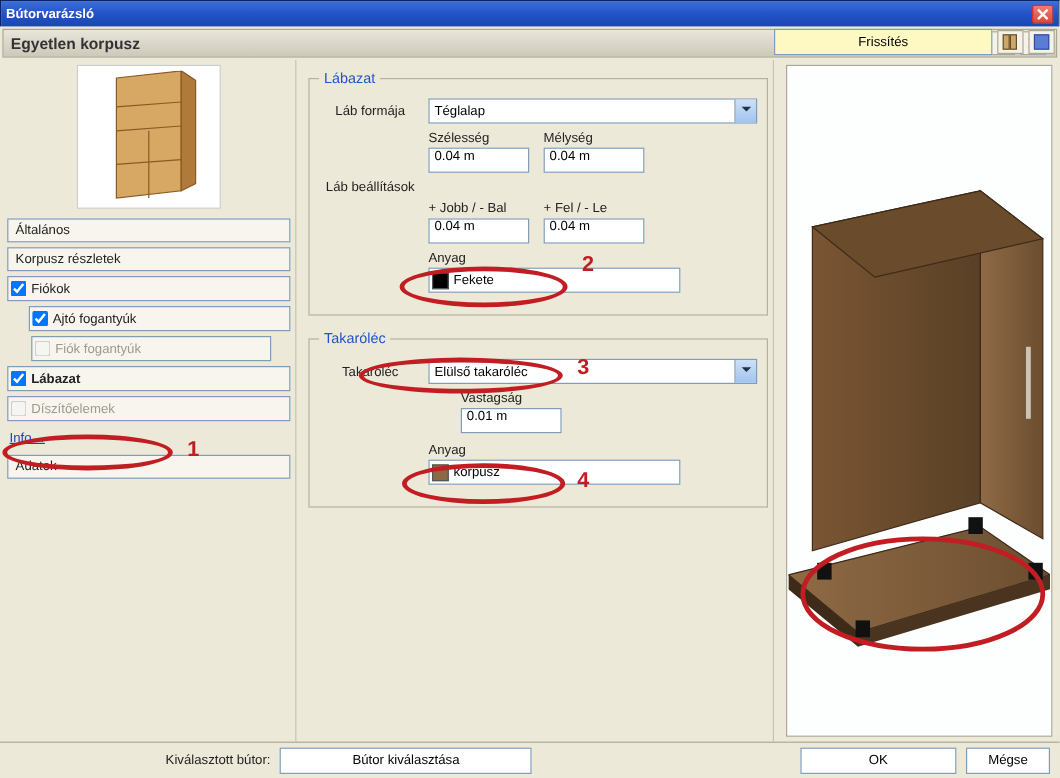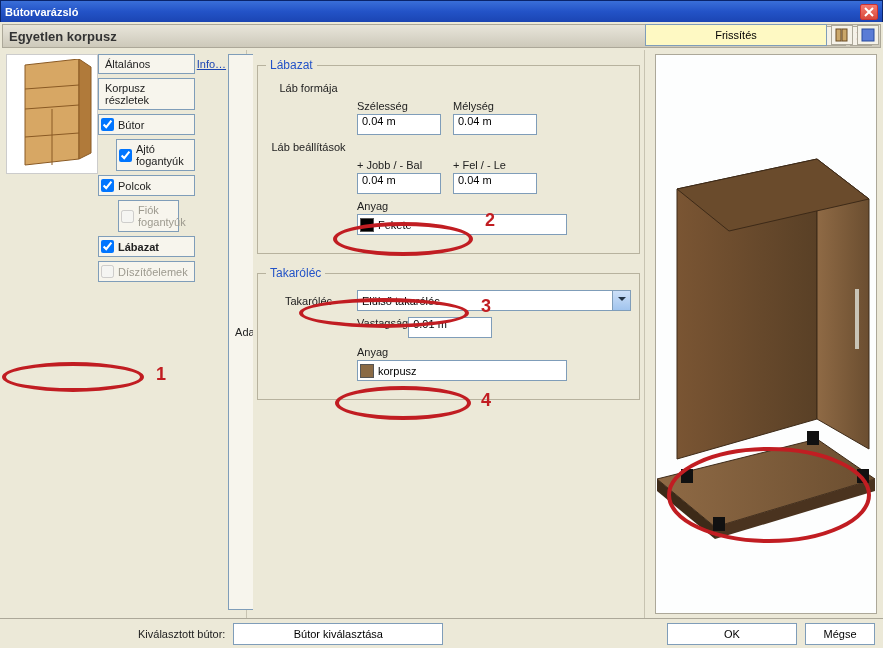--- a/index.html
+++ b/index.html
@@ -45,21 +45,21 @@
   }
 
   .workarea {
     position: absolute; top: 50px; left: 2px; right: 2px; bottom: 30px;
     display: flex; gap: 6px;
   }
 
   
   .sidebar {
     width: 245px; background: #ece9d8; border-right: 1px solid #c7c3b1;
-    padding: 4px; display: flex; flex-direction: row;
+    padding: 4px; display: flex; flex-direction: column;
   }
   .thumb {
     width: 120px; height: 120px; margin: 0 auto 8px;
     background: #fff; border: 1px solid #ccc; display: flex; align-items: center; justify-content: center;
   }
   .side-item {
     border: 1px solid #7f9db9; background: #f7f5ed;
     padding: 3px 6px; margin-bottom: 4px; display: flex; align-items: center;
     cursor: pointer; color: #222;
   }
@@ -195,29 +195,25 @@
 
     <div id="side-list">
         <div class="side-item">
           <span>Általános</span>
         </div>
         <div class="side-item">
           <span>Korpusz részletek</span>
         </div>
         <div class="side-item withcheck">
           <input type="checkbox" class="chk" checked="" style="">
-          <span>Bútor</span>
+          <span>Fiókok</span>
         </div>
         <div class="side-item withcheck indent1">
           <input type="checkbox" class="chk" checked="" style="">
           <span>Ajtó fogantyúk</span>
-        </div>
-        <div class="side-item withcheck">
-          <input type="checkbox" class="chk" checked="" style="">
-          <span>Polcok</span>
         </div>
         <div class="side-item withcheck indent2 disabled">
           <input type="checkbox" class="chk" disabled="" style="">
           <span>Fiók fogantyúk</span>
         </div>
         <div class="side-item withcheck selected">
           <input type="checkbox" class="chk" checked="" style="">
           <span>Lábazat</span>
         </div>
         <div class="side-item withcheck disabled">
@@ -235,20 +231,24 @@
     <div class="annN" style="left:154px; top:314px;">1</div>
   </div>
 
   <div class="formpane">
 
     <fieldset>
       <legend>Lábazat</legend>
 
       <div class="row">
         <span class="lbl">Láb formája</span>
+        <div class="dd" style="flex:1">
+          <span>Téglalap</span>
+            <span class="ddbtn"></span>
+        </div>
       </div>
 
       <div class="row" style="margin-left:91px;">
         <div class="stack">
           <div class="col">
             <span class="lbl sm">Szélesség</span>
             <div class="txt" style="width:84px">
                 <span>0.04 m</span>
               </div>
           </div>
@@ -295,21 +295,21 @@
       <legend>Takaróléc</legend>
 
       <div class="row">
         <span class="lbl">Takaróléc</span>
         <div class="dd" style="flex:1">
           <span>Elülső takaróléc</span>
             <span class="ddbtn"></span>
         </div>
       </div>
 
-      <div class="row" style="margin-left:91px; flex-direction:row; align-items:flex-start;">
+      <div class="row" style="margin-left:118px; flex-direction:column; align-items:flex-start;">
         <span class="lbl sm">Vastagság</span>
         <div class="txt" style="width:84px">
             <span>0.01 m</span>
           </div>
       </div>
 
       <div class="row" style="margin-left:91px; flex-direction:column; align-items:flex-start; margin-top:8px;">
         <span class="lbl sm">Anyag</span>
         <div class="mat">
           <span class="sw" style="background:#8a6a45"></span>

